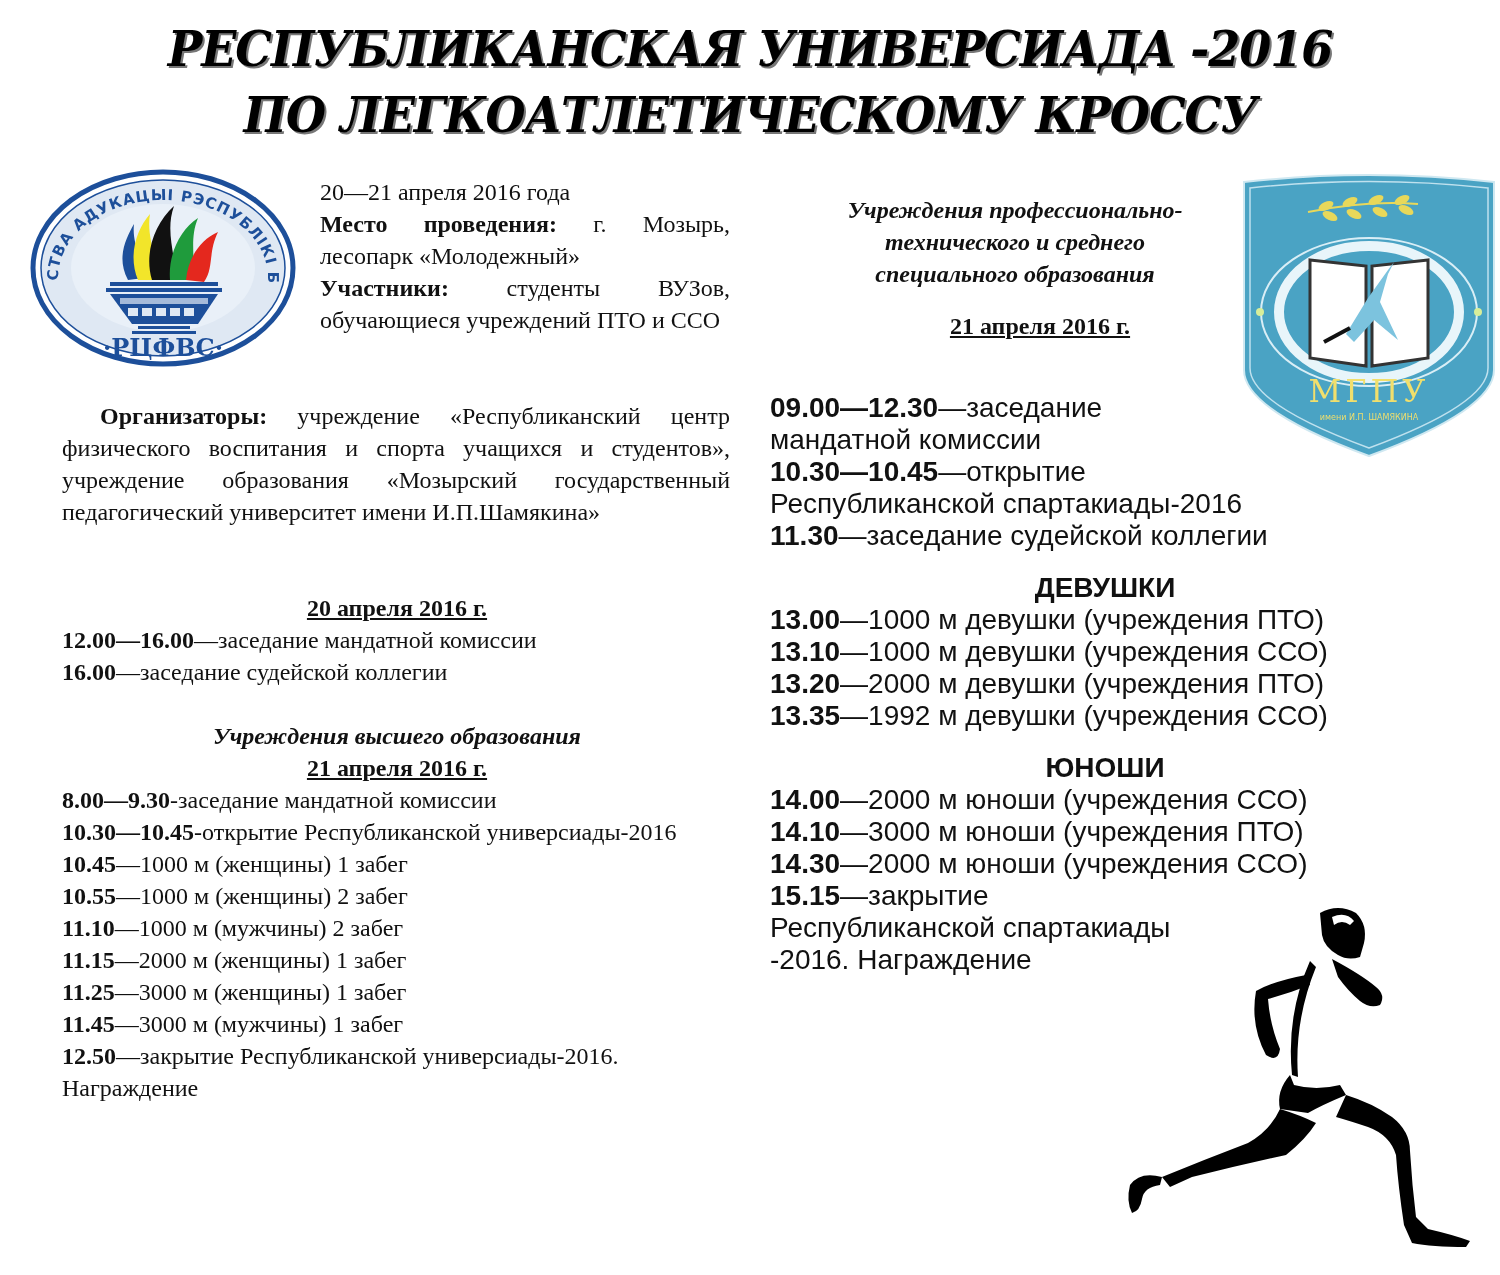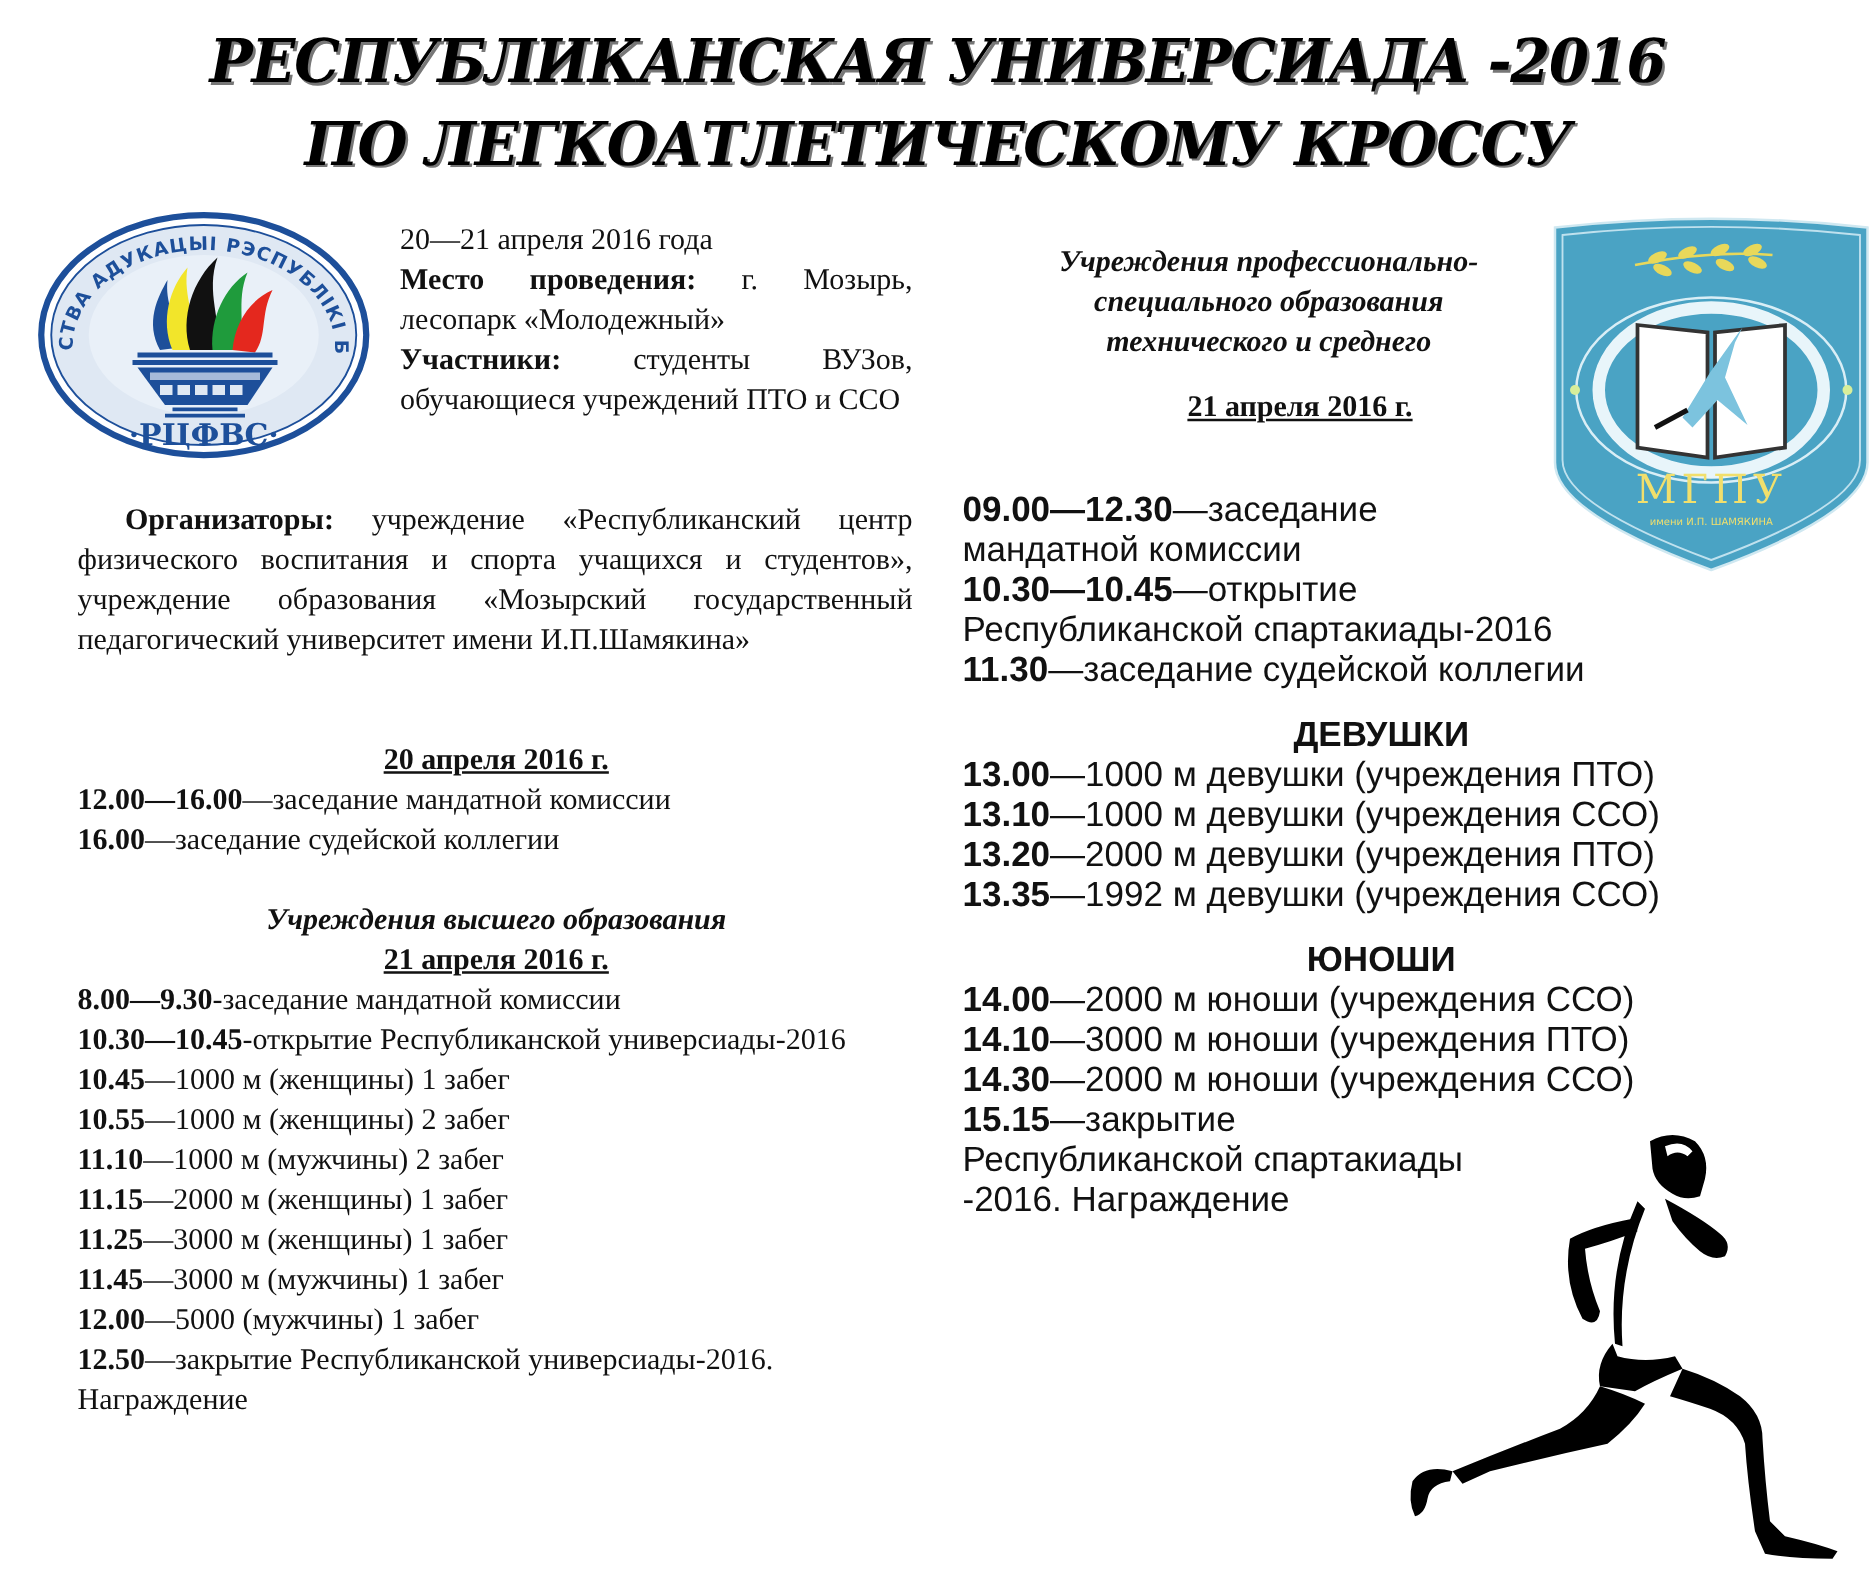--- a/index.html
+++ b/index.html
@@ -99,28 +99,27 @@
   <div class="bi c">Учреждения высшего образования</div>
   <div class="b u c">21 апреля 2016 г.</div>
   <div><span class="b">8.00—9.30</span><span>-заседание мандатной комиссии</span></div>
   <div><span class="b">10.30—10.45</span><span>-открытие Республиканской универсиады-2016</span></div>
   <div><span class="b">10.45</span><span>—1000 м (женщины) 1 забег</span></div>
   <div><span class="b">10.55</span><span>—1000 м (женщины) 2 забег</span></div>
   <div><span class="b">11.10</span><span>—1000 м (мужчины) 2 забег</span></div>
   <div><span class="b">11.15</span><span>—2000 м (женщины) 1 забег</span></div>
   <div><span class="b">11.25</span><span>—3000 м (женщины) 1 забег</span></div>
   <div><span class="b">11.45</span><span>—3000 м (мужчины) 1 забег</span></div>
-  <div><span class="b">12.00</span><span>—5000 (мужчины) 1 забег</span></div>
   <div><span class="b">12.50</span><span>—закрытие Республиканской универсиады-2016. Награждение</span></div>
 </div>
 
 <div class="right-head txt">
   <div class="bi c">Учреждения профессионально-</div>
+  <div class="bi c">технического и среднего</div>
   <div class="bi c">специального образования</div>
-  <div class="bi c">технического и среднего</div>
   <div class="gap-s"></div>
   <div class="b u c" style="padding-left:50px;">21 апреля 2016 г.</div>
 </div>
 
 <div class="right-sched">
   <div class="txt" style="width:440px"><span class="b">09.00—12.30</span><span>—заседание мандатной комиссии</span></div>
   <div class="txt" style="width:520px"><span class="b">10.30—10.45</span><span>—открытие Республиканской спартакиады-2016</span></div>
   <div class="txt"><span class="b">11.30</span><span>—заседание судейской коллегии</span></div>
   <div class="gap-s"></div>
   <div class="txt b c" style="width:670px">ДЕВУШКИ</div>

